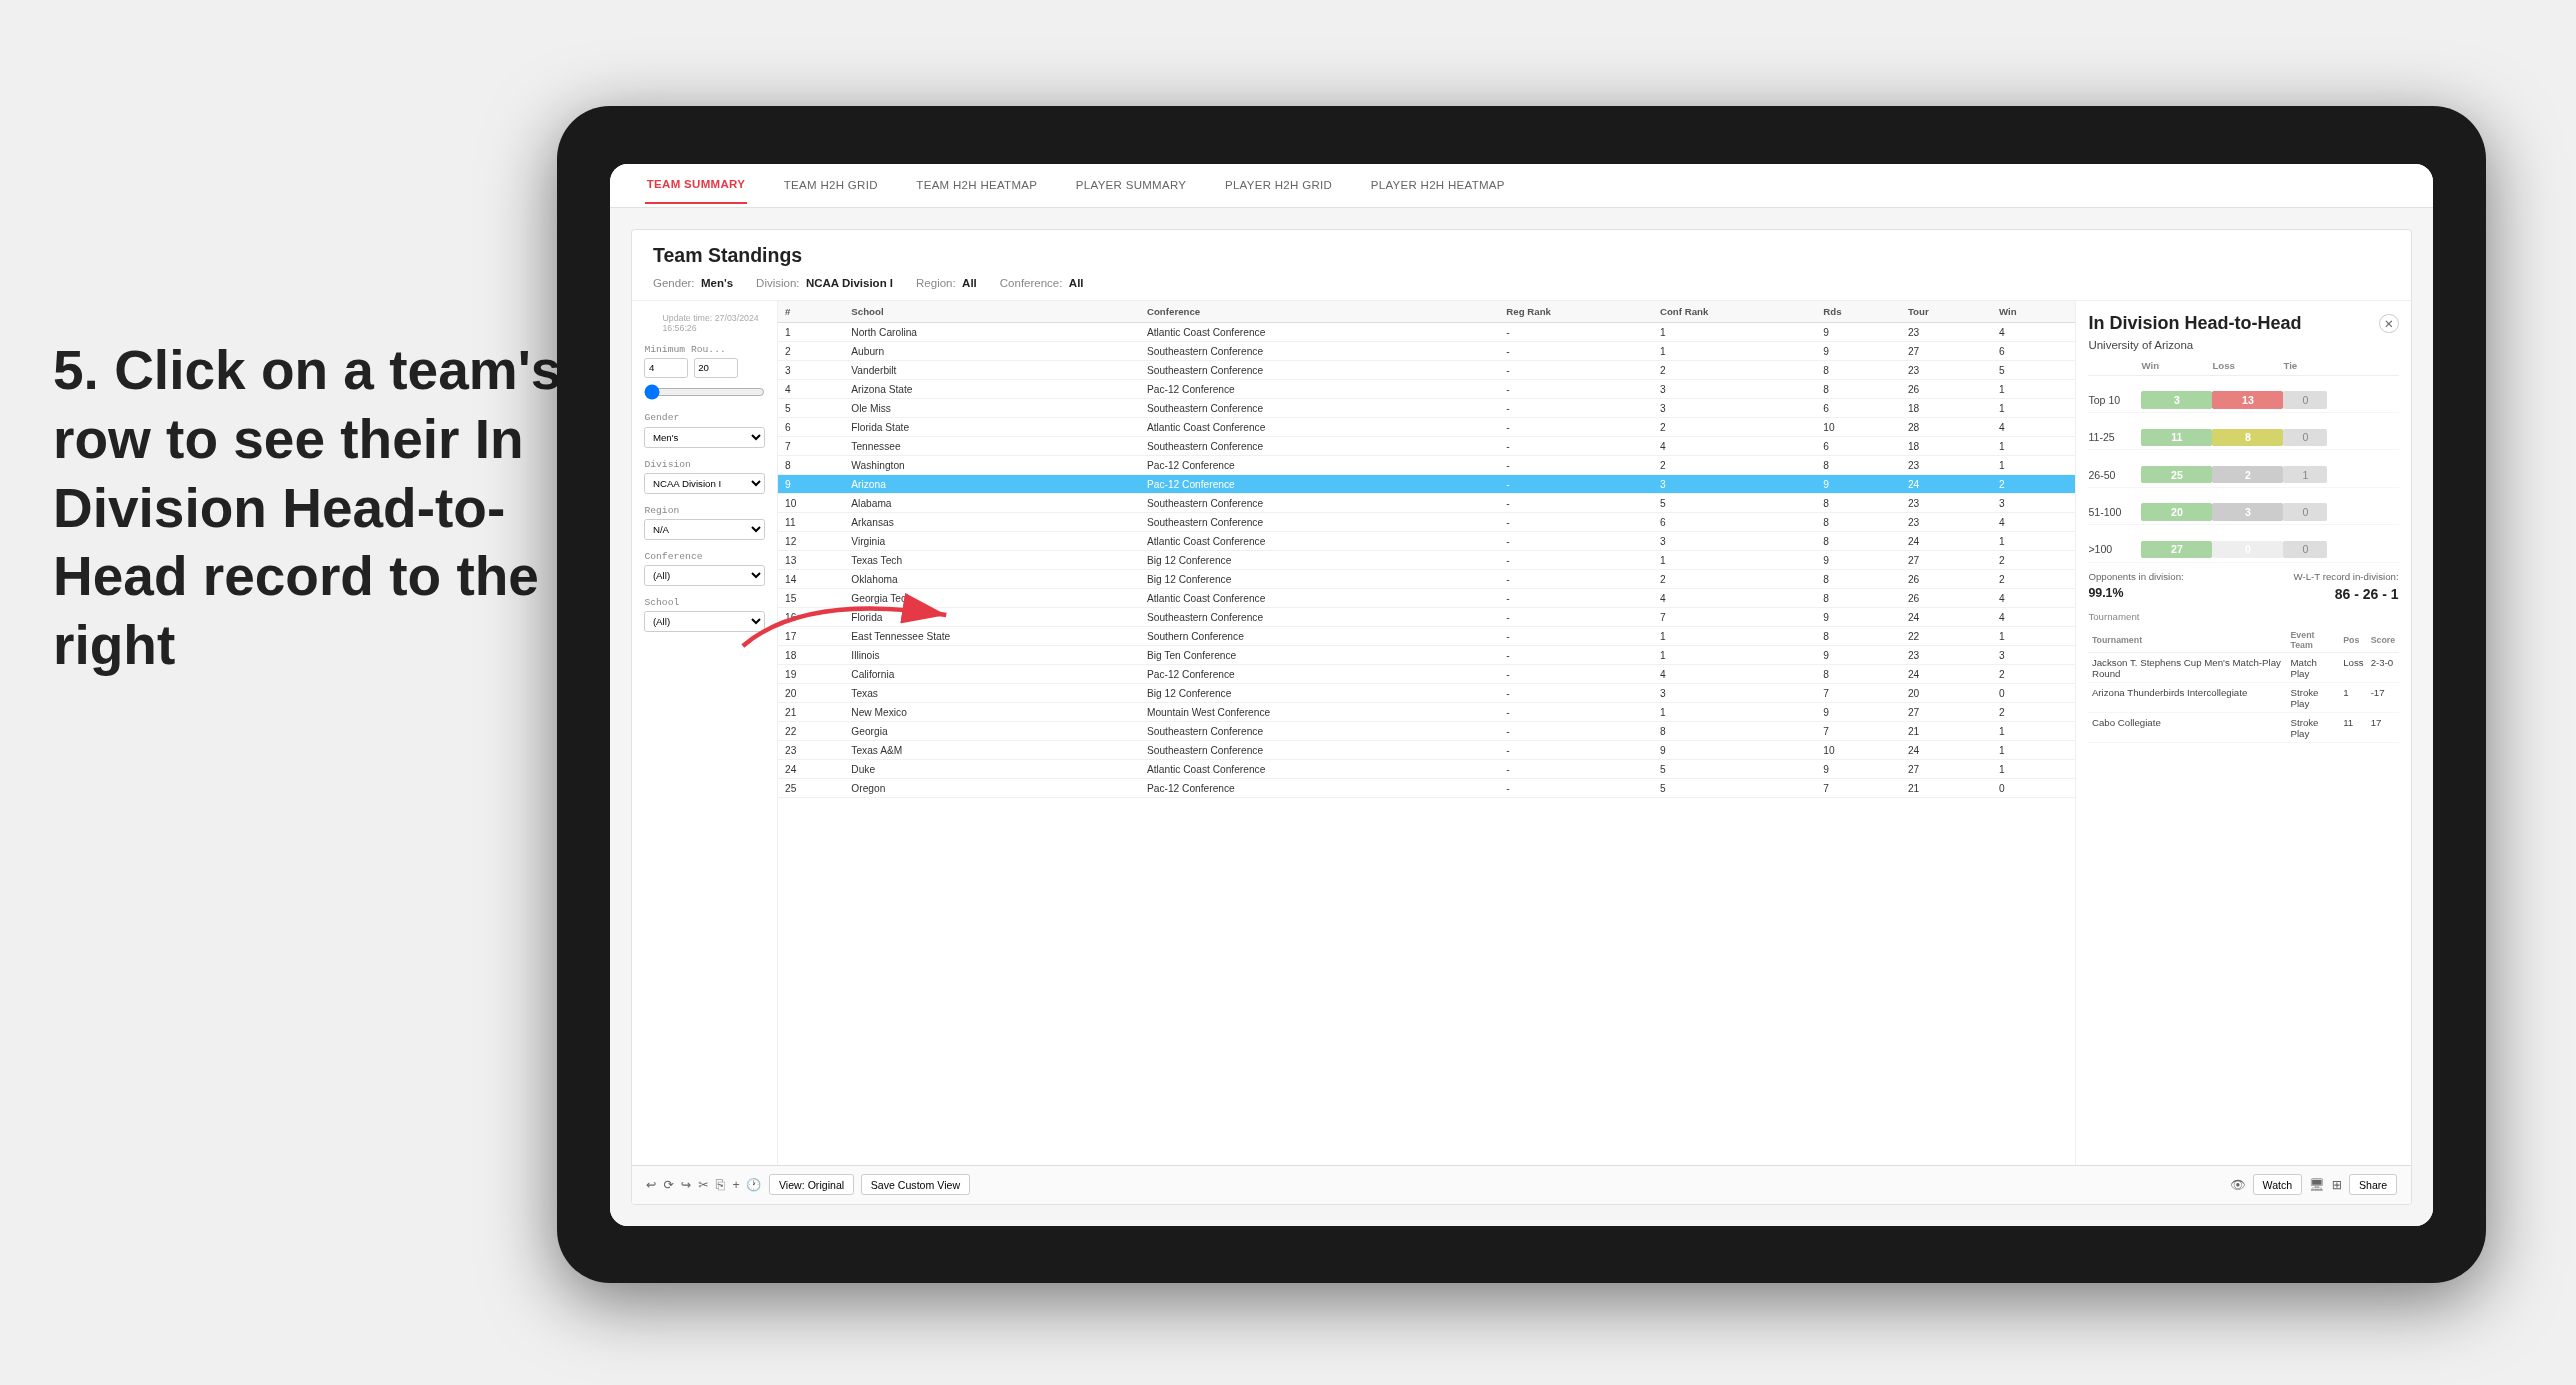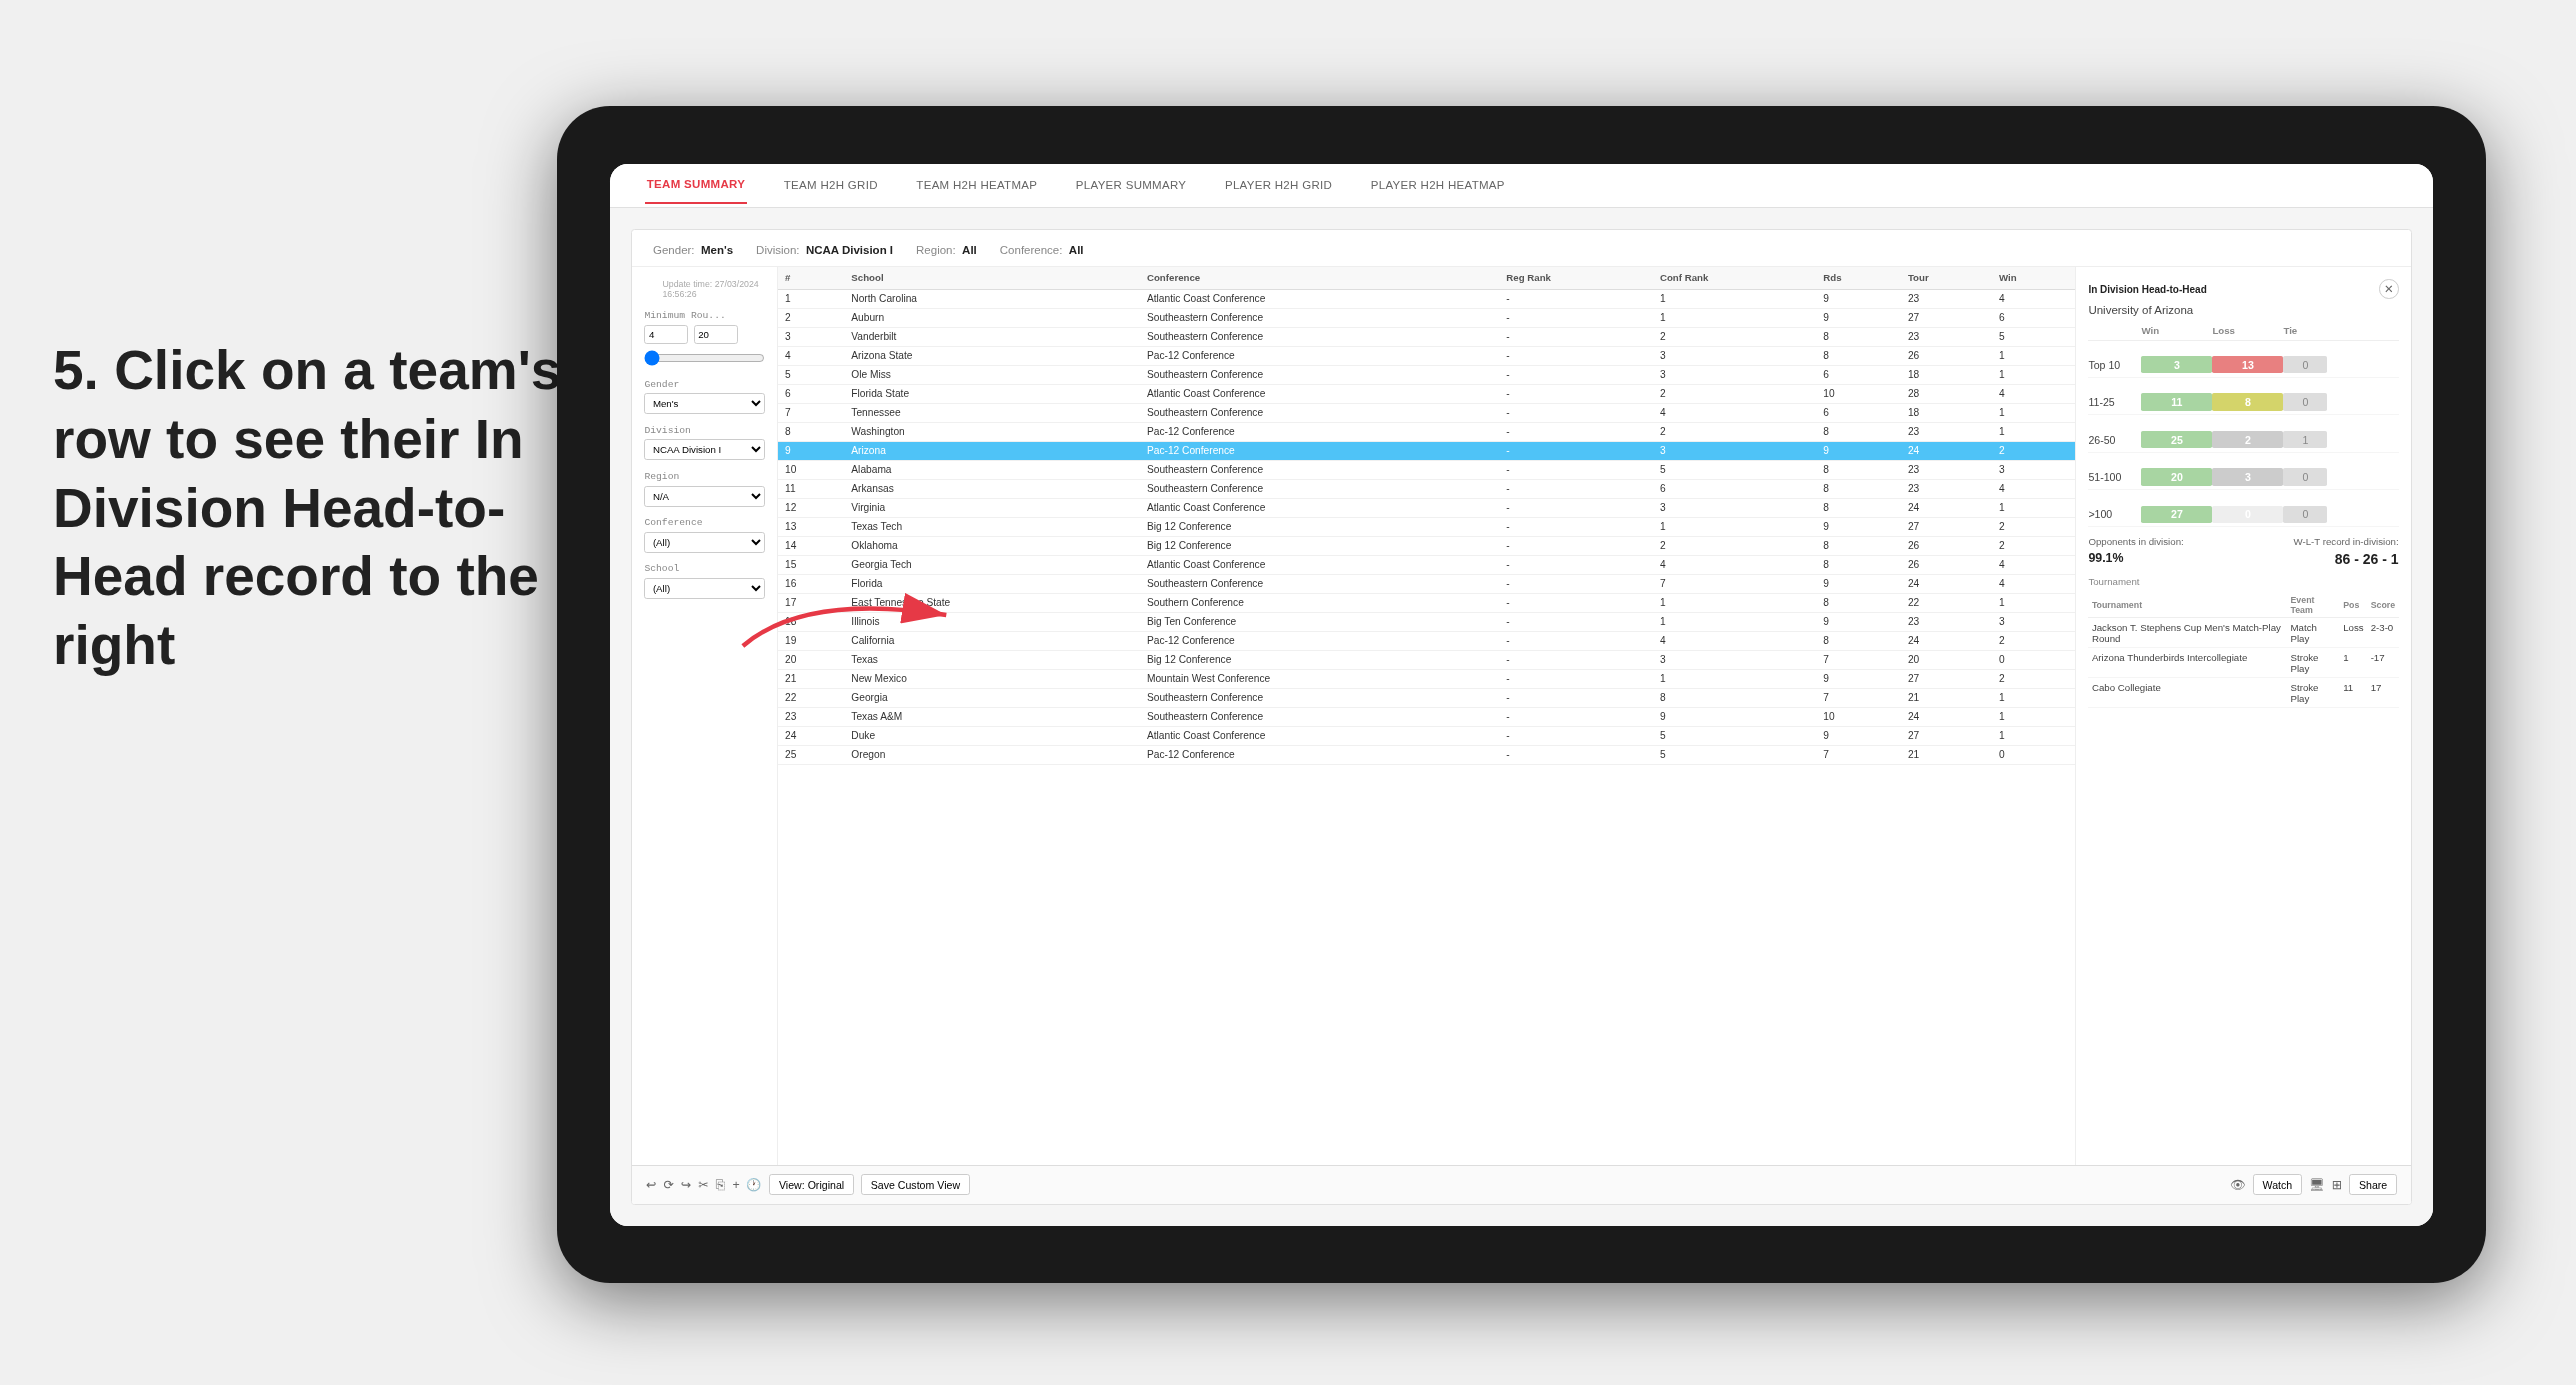--- a/index.html
+++ b/index.html
@@ -322,21 +322,21 @@
     }
 
     .h2h-header {
       display: flex;
       align-items: center;
       justify-content: space-between;
       margin-bottom: 5.3px;
     }
 
     .h2h-title {
-      font-size: 10px;
+      font-size: 18px;
       font-weight: bold;
       color: #222;
     }
 
     .h2h-close {
       width: 19.5px;
       height: 19.5px;
       border-radius: 50%;
       border: 1.8px solid #ccc;
       display: flex;
@@ -494,20 +494,21 @@
         <span class="sub-nav-link">TEAM H2H HEATMAP</span>
         <span class="sub-nav-link">PLAYER SUMMARY</span>
         <span class="sub-nav-link">PLAYER H2H GRID</span>
         <span class="sub-nav-link">PLAYER H2H HEATMAP</span>
       </div>
 
       <div class="main-content">
         <div class="panel">
 
           <div class="panel-header">
+            <div class="panel-title">Team Standings</div>
             <div class="panel-meta">
               <div class="meta-item">
                 <span>Gender:</span>&nbsp;
                 <strong>Men's</strong>
               </div>
               <div class="meta-item">
                 <span>Division:</span>&nbsp;
                 <strong>NCAA Division I</strong>
               </div>
               <div class="meta-item">

